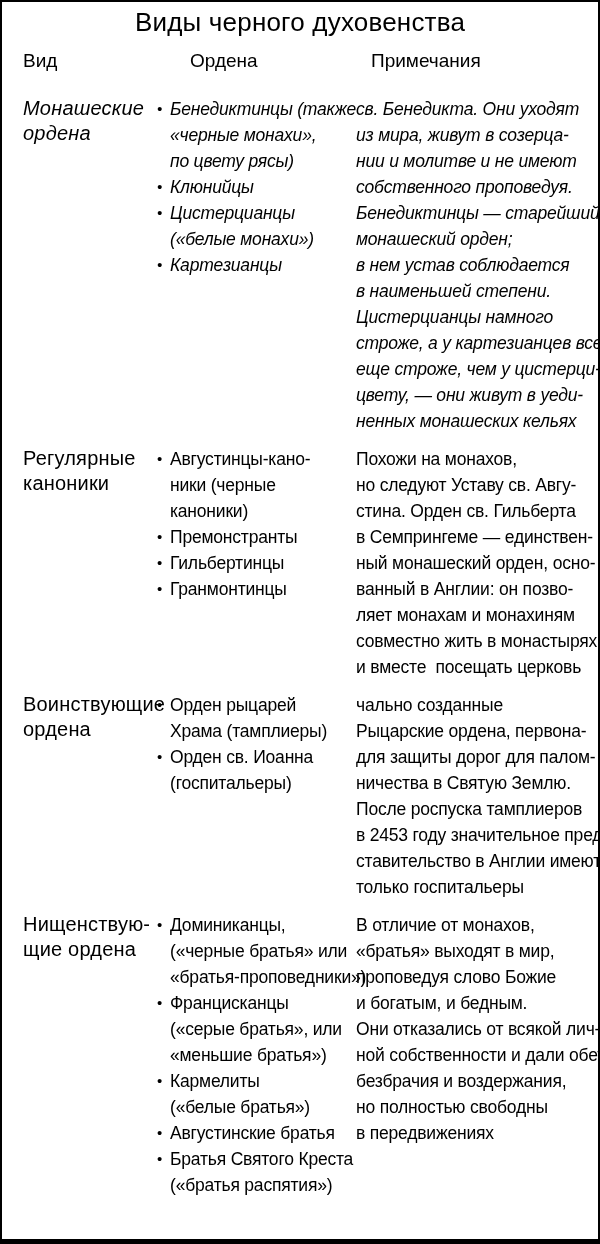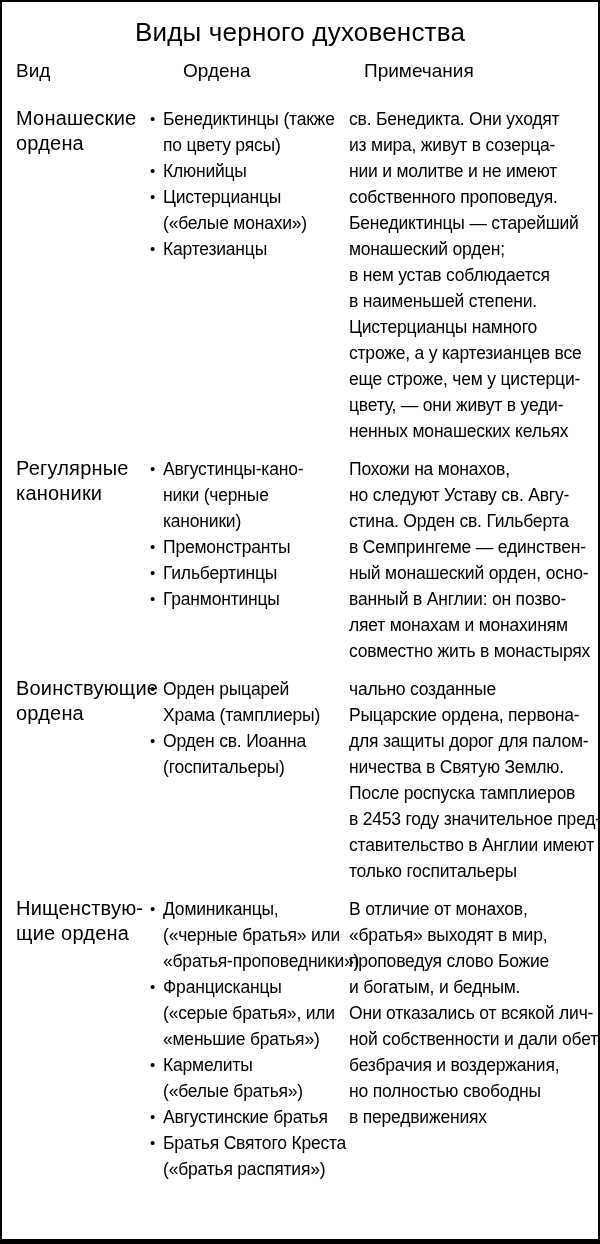--- a/index.html
+++ b/index.html
@@ -13,43 +13,43 @@
     position: relative;
     width: 600px;
     height: 1244px;
     box-sizing: border-box;
     background: #ffffff;
     border: 2px solid #000000;
     border-bottom-width: 5px;
     overflow: hidden;
   }
   .title {
-    margin-top: 13px;
+    margin-top: 3px;
     text-align: center;
     font-size: 26px;
     line-height: 34px;
     letter-spacing: 0.2px;
   }
   .grid3 {
     display: grid;
     grid-template-columns: 133px 200px 1fr;
-    padding-left: 14px;
+    padding-left: 21px;
     padding-right: 4px;
   }
   .headers {
     margin-top: 10px;
     font-size: 19px;
     line-height: 24px;
   }
   .h-orders { padding-left: 34px; }
   .h-notes  { padding-left: 15px; }
 
   .tbody { display: block; }
   .row { margin-top: 12px; }
-  .row:first-child { margin-top: 23px; }
+  .row:first-child { margin-top: 23px; font-style: italic; }
 
   .kind-line {
     font-size: 20px;
     line-height: 25px;
     white-space: pre;
     letter-spacing: 0.2px;
   }
   .order-item {
     position: relative;
     padding-left: 14px;
@@ -83,20 +83,21 @@
   <div class="tbody">
       <div class="row grid3">
         <div class="cell">
           <div class="kind-line">Монашеские</div>
           <div class="kind-line">ордена</div>
         </div>
         <div class="cell">
           <div class="order-item">
             <div class="bullet">•</div>
             <div class="order-line">Бенедиктинцы (также</div>
+            <div class="order-line">«черные монахи»,</div>
             <div class="order-line">по цвету рясы)</div>
           </div>
           <div class="order-item">
             <div class="bullet">•</div>
             <div class="order-line">Клюнийцы</div>
           </div>
           <div class="order-item">
             <div class="bullet">•</div>
             <div class="order-line">Цистерцианцы</div>
             <div class="order-line">(«белые монахи»)</div>
@@ -149,20 +150,21 @@
         </div>
         <div class="cell">
           <div class="note-line">Похожи на монахов,</div>
           <div class="note-line">но следуют Уставу св. Авгу-</div>
           <div class="note-line">стина. Орден св. Гильберта</div>
           <div class="note-line">в Семпрингеме — единствен-</div>
           <div class="note-line">ный монашеский орден, осно-</div>
           <div class="note-line">ванный в Англии: он позво-</div>
           <div class="note-line">ляет монахам и монахиням</div>
           <div class="note-line">совместно жить в монастырях</div>
+          <div class="note-line">и вместе  посещать церковь</div>
         </div>
       </div>
       <div class="row grid3">
         <div class="cell">
           <div class="kind-line">Воинствующие</div>
           <div class="kind-line">ордена</div>
         </div>
         <div class="cell">
           <div class="order-item">
             <div class="bullet">•</div>

